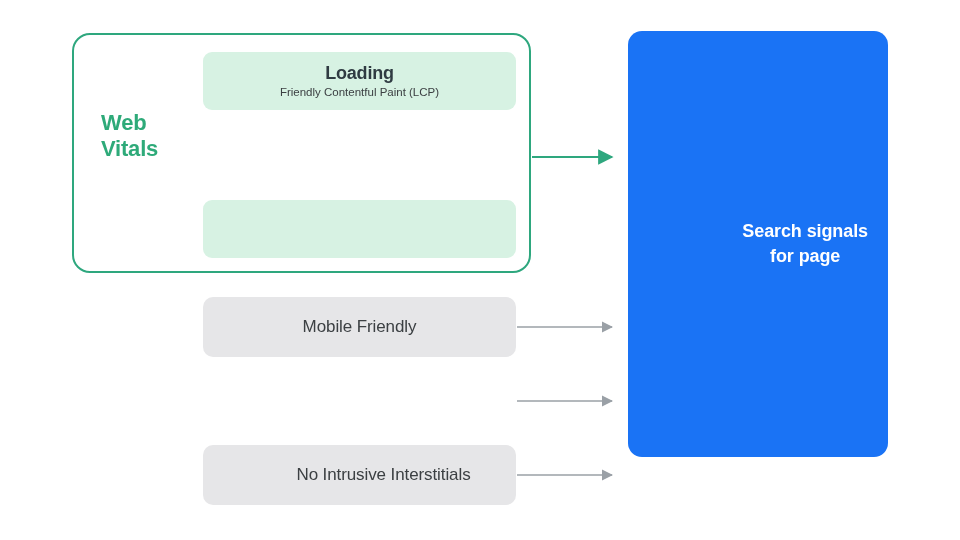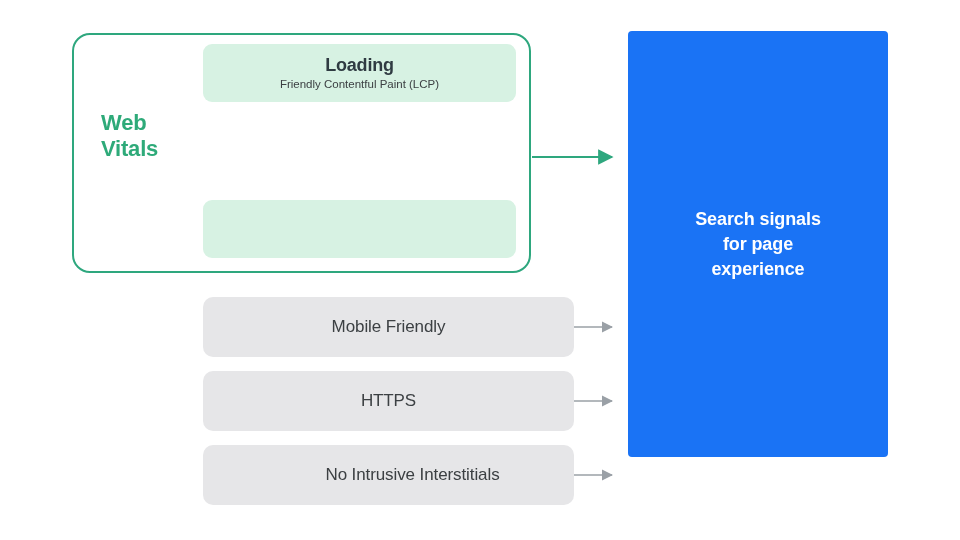--- a/index.html
+++ b/index.html
@@ -60,21 +60,21 @@
     width: 313px;
     height: 58px;
     background: #d7f2e3;
     border-radius: 9px;
     display: flex;
     flex-direction: column;
     align-items: center;
     justify-content: center;
     box-sizing: border-box;
   }
-  .vital-card.c0 { top: 44px; }
+  .vital-card.c0 { top: 52px; }
   .vital-card.c1 { top: 126px; }
   .vital-card.c2 { top: 200px; }
   .vital-title {
     font-size: 18px;
     font-weight: bold;
     color: #2f3b42;
     letter-spacing: -0.2px;
     line-height: 22px;
   }
   .vital-sub {
@@ -82,21 +82,21 @@
     font-weight: normal;
     color: #3c4043;
     line-height: 15px;
     margin-top: 1px;
   }
 
   
   .signal-card {
     position: absolute;
     left: 203px;
-    width: 371px;
+    width: 313px;
     height: 60px;
     background: #e6e6e8;
     border-radius: 10px;
     display: flex;
     align-items: center;
     justify-content: center;
     box-sizing: border-box;
   }
   .signal-card.s0 { top: 297px; }
   .signal-card.s1 { top: 371px; }
@@ -109,24 +109,24 @@
   }
 
   
   .outcome-panel {
     position: absolute;
     left: 628px;
     top: 31px;
     width: 260px;
     height: 426px;
     background: #1a73f5;
-    border-radius: 4px;
+    border-radius: 14px;
     display: flex;
     align-items: center;
-    justify-content: center;
+    justify-content: flex-end;
   }
   .outcome-text {
     color: #ffffff;
     font-size: 18px;
     font-weight: bold;
     line-height: 25px;
     text-align: center;
     letter-spacing: -0.1px;
     padding: 0 20px;
   }
@@ -177,29 +177,25 @@
   </div>
 
 
   <div class="vital-card c2">
   </div>
 
   <div class="signal-card s0">
     <div class="signal-label">Mobile Friendly</div>
   </div>
 
-  <div class="signal-card s1">
-    <div class="signal-label">HTTPS</div>
-  </div>
 
   <div class="signal-card s2">
     <div class="signal-label">No Intrusive Interstitials</div>
   </div>
 
   <div class="outcome-panel">
     <div class="outcome-text">
       <span class="ln">Search signals</span>
       <span class="ln">for page</span>
-      <span class="ln">experience</span>
     </div>
   </div>
 
 </div>
 
 </body></html>

